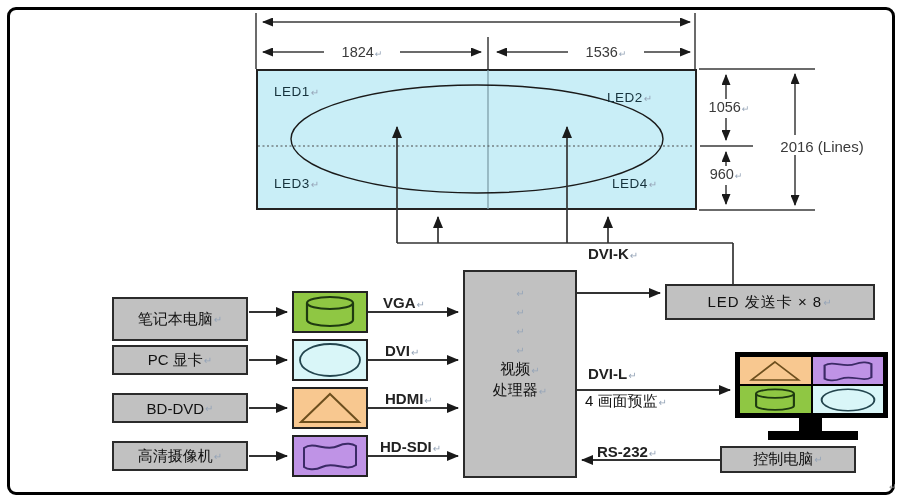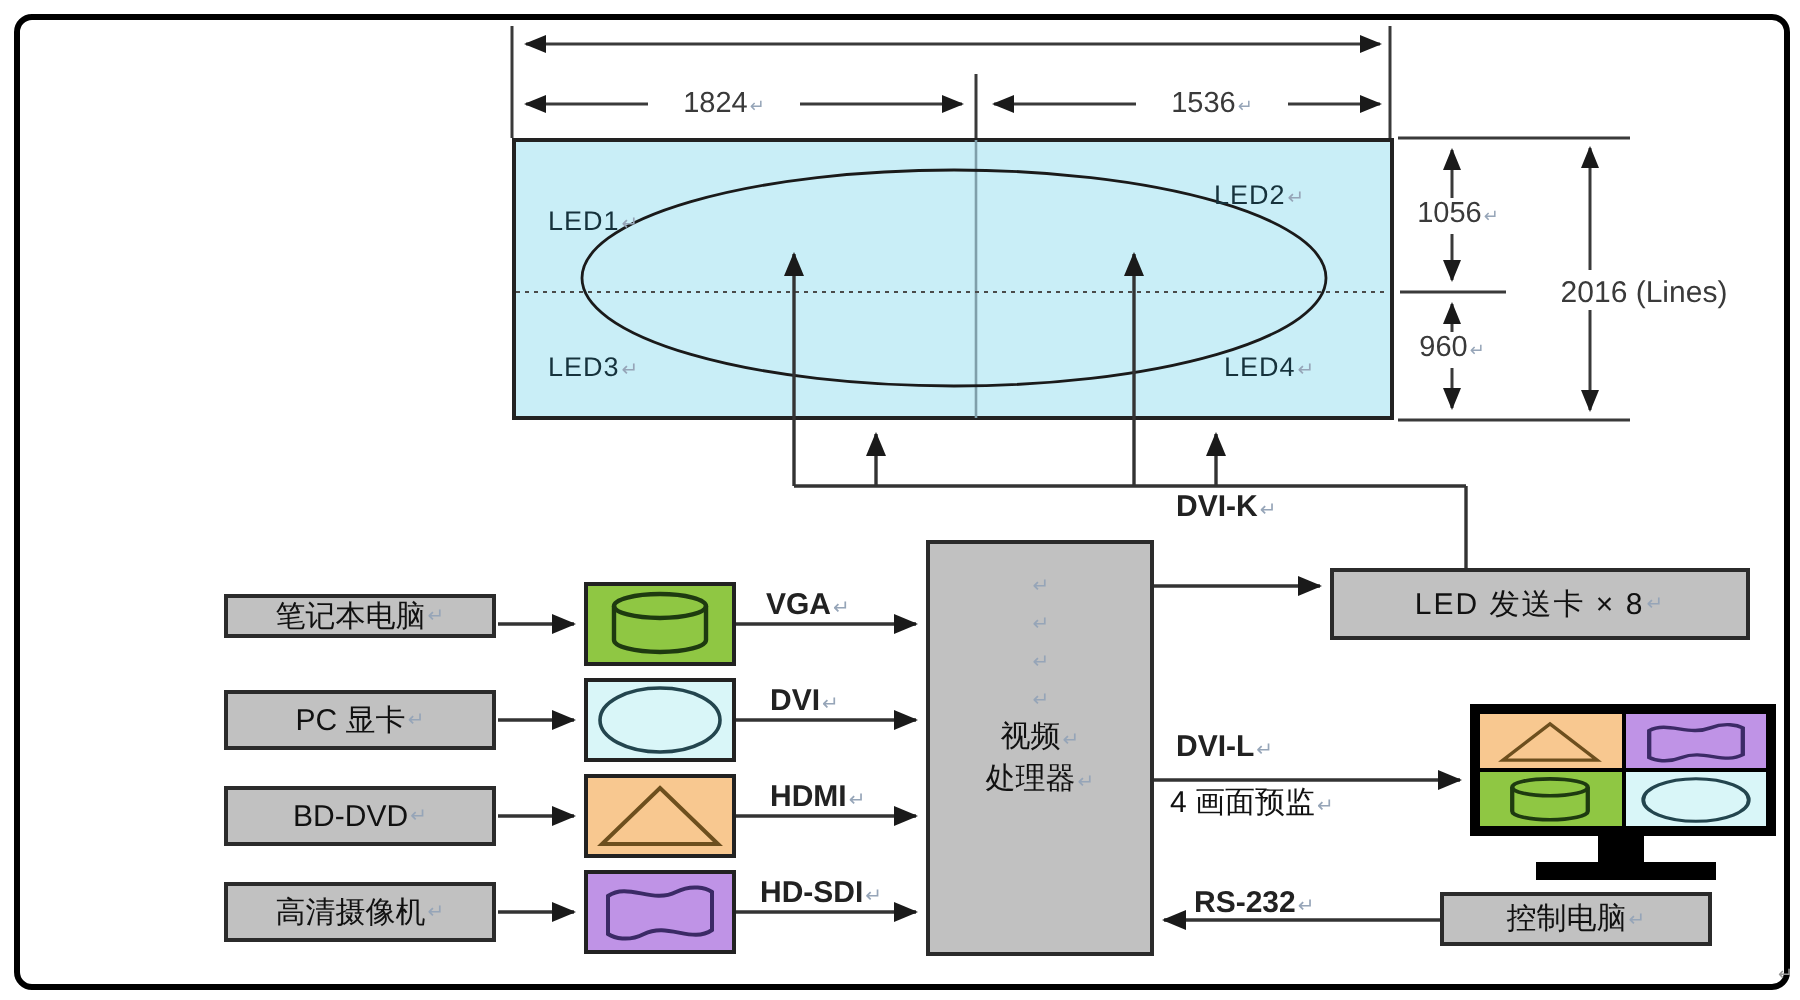--- a/index.html
+++ b/index.html
@@ -127,32 +127,32 @@
       <line x1="249" y1="408" x2="287" y2="408" marker-end="url(#ah)"></line>
       <line x1="368" y1="408" x2="458" y2="408" marker-end="url(#ah)"></line>
       <line x1="249" y1="456" x2="287" y2="456" marker-end="url(#ah)"></line>
       <line x1="368" y1="456" x2="458" y2="456" marker-end="url(#ah)"></line>
       <line x1="577" y1="293" x2="660" y2="293" marker-end="url(#ah)"></line>
       <line x1="577" y1="390" x2="730" y2="390" marker-end="url(#ah)"></line>
       <line x1="720" y1="460" x2="582" y2="460" marker-end="url(#ah)"></line>
     </g>
   </svg>
 
-  <div class="led-label" style="left:274px;top:103px;"><span>LED1</span><span class="crlf">↵</span></div>
+  <div class="led-label" style="left:274px;top:84px;"><span>LED1</span><span class="crlf">↵</span></div>
   <div class="led-label" style="left:607px;top:90px;"><span>LED2</span><span class="crlf">↵</span></div>
   <div class="led-label" style="left:274px;top:176px;"><span>LED3</span><span class="crlf">↵</span></div>
   <div class="led-label" style="left:612px;top:176px;"><span>LED4</span><span class="crlf">↵</span></div>
 
   <div class="dim" style="left:324px;top:44px;width:76px;"><span>1824</span><span class="crlf">↵</span></div>
   <div class="dim" style="left:568px;top:44px;width:76px;"><span>1536</span><span class="crlf">↵</span></div>
   <div class="dim" style="left:700px;top:99px;width:58px;"><span>1056</span><span class="crlf">↵</span></div>
   <div class="dim" style="left:701px;top:166px;width:50px;"><span>960</span><span class="crlf">↵</span></div>
   <div class="dim" style="left:755px;top:138px;width:134px;font-size:15px;"><span>2016 (Lines)</span></div>
 
-  <div class="gbox" style="left:112px;top:297px;width:136px;height:22px;">
+  <div class="gbox" style="left:112px;top:297px;width:136px;height:44px;">
       <span>笔记本电脑</span>
       <span class="crlf">↵</span>
     </div>
   <div class="gbox" style="left:112px;top:345px;width:136px;height:30px;">
       <span>PC 显卡</span>
       <span class="crlf">↵</span>
     </div>
   <div class="gbox" style="left:112px;top:393px;width:136px;height:30px;align-items:center;">
       <span>BD-DVD</span>
       <span class="crlf">↵</span>

